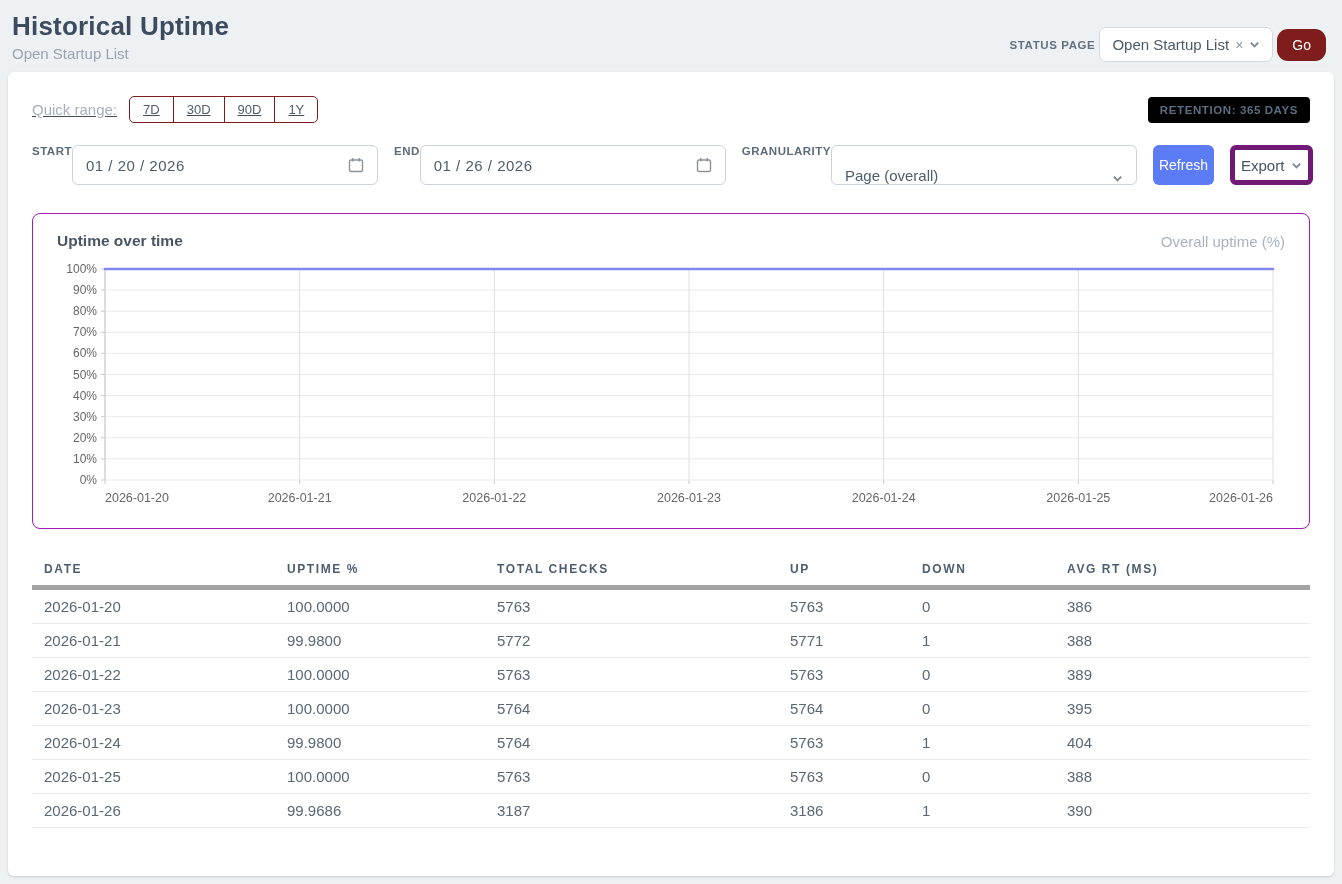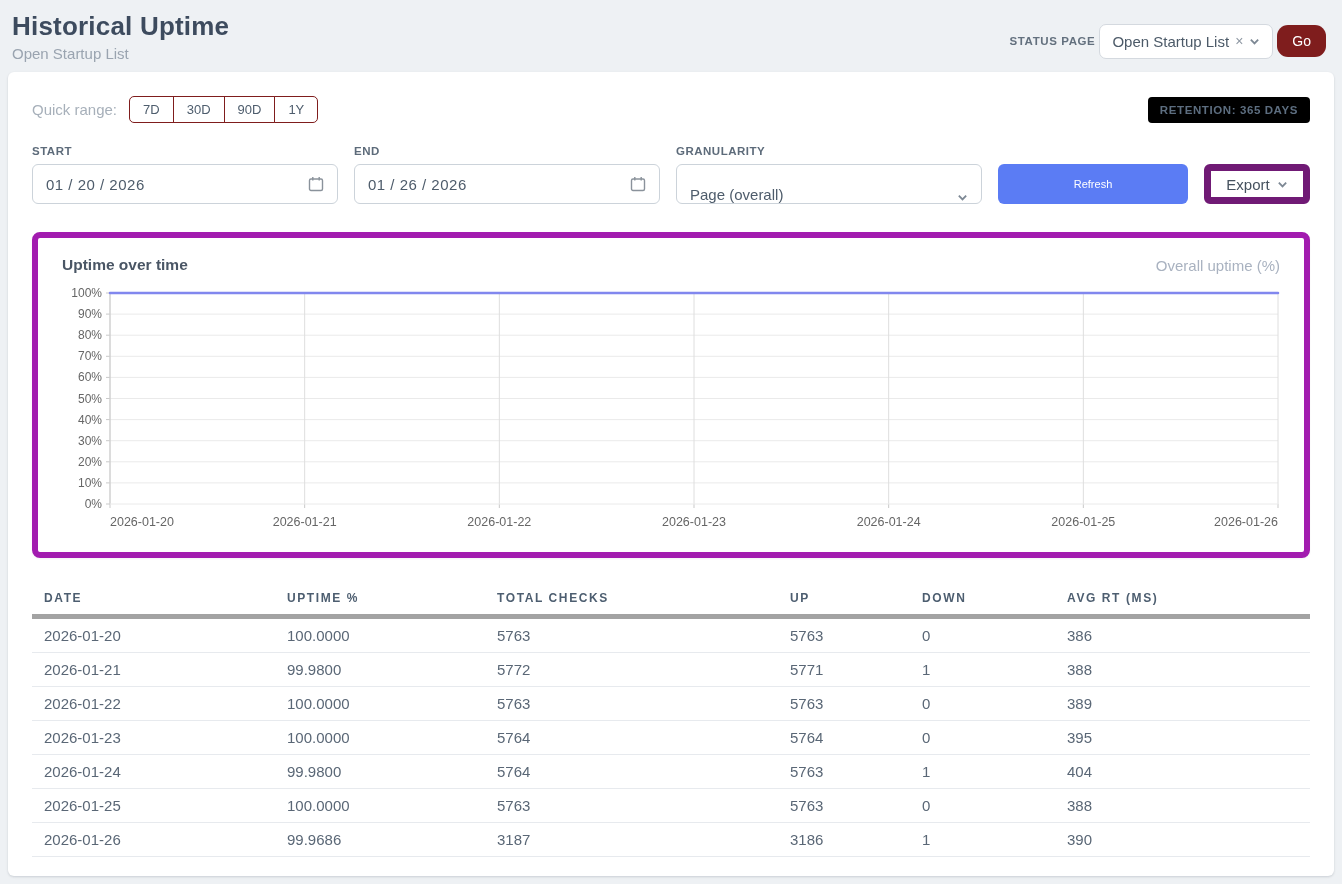--- a/index.html
+++ b/index.html
@@ -7,21 +7,21 @@
   body {
     width:1342px; height:884px;
     background:#eef1f4;
     font-family:"Liberation Sans", sans-serif;
     color:#43505f;
     overflow:hidden;
   }
 
   
   .page-header {
-    display:flex; justify-content:space-between; align-items:center;
+    display:flex; justify-content:space-between; align-items:flex-end;
     padding:10px 16px 10px 12px; height:72px;
   }
   .page-title { font-size:26px; font-weight:bold; color:#3d4b5e; margin:0; letter-spacing:.2px; }
   .page-subtitle { font-size:15px; color:#9aa4b0; margin-top:3px; }
   .header-right { display:flex; align-items:center; gap:4px; margin-top:10px; }
   .status-page-label { font-size:11.5px; font-weight:bold; color:#63707e; letter-spacing:.6px; }
   .status-select {
     display:flex; align-items:center; gap:6px;
     background:#fff; border:1px solid #d4d9df; border-radius:7px;
     padding:8px 12px; font-size:15px; color:#4c5a68; cursor:pointer;
@@ -36,61 +36,61 @@
   
   .main-card {
     margin:0 8px 8px; height:804px;
     background:#fff; border-radius:6px;
     box-shadow:0 1px 3px rgba(20,30,50,.10), 0 1px 2px rgba(20,30,50,.06);
     padding:24px;
   }
 
   
   .row-quick { display:flex; justify-content:space-between; align-items:center; }
-  .quick-left { display:flex; align-items:center; gap:12px; }
+  .quick-left { display:flex; align-items:center; gap:12px;text-decoration:underline; }
   .quick-label { font-size:15px; color:#a7b0ba; }
   .seg-group { display:flex; }
   .seg-btn {
     background:#fff; border:1px solid #7f1d1d; color:#4e5d6d;
     font-size:13px; font-family:inherit; padding:5px 13px; cursor:pointer;
     margin-left:-1px;
   }
   .seg-btn:first-child { border-radius:5px 0 0 5px; margin-left:0; }
   .seg-btn:last-child { border-radius:0 5px 5px 0; }
   .retention-badge {
     background:#000000; color:#5d6e80; font-size:11.5px; font-weight:bold;
     letter-spacing:.6px; padding:7px 12px; border-radius:4px;
   }
 
   
   .row-form { display:flex; gap:16px; margin-top:22px; align-items:flex-end; }
-  .field { display:flex; flex-direction:column; }
+  .field { display:flex; flex-direction:row; }
   .field-label { font-size:11.5px; font-weight:bold; color:#5d6b7a; letter-spacing:.5px; margin-bottom:7px; }
   .input-box {
     height:40px; border:1px solid #ccd3da; border-radius:6px; background:#fff;
     display:flex; align-items:center; justify-content:space-between;
     padding:0 13px; font-size:15px; color:#4e5c6b; cursor:text;
   }
   .date-field { width:306px; }
   .date-text { letter-spacing:.5px; }
   .cal-icon { width:16px; height:16px; }
   .select-box { width:306px; cursor:pointer;align-items:flex-end; }
   .refresh-btn {
     width:190px; height:40px; background:#5b7cf4; color:#fff; border:none;
-    border-radius:6px; font-size:11px; font-family:inherit; cursor:pointer;
+    border-radius:6px; font-size:14px; font-family:inherit; cursor:pointer;
   }
   .export-btn {
-    width:106px; height:40px; background:#fff; border:7px solid #701a75;
+    width:106px; height:40px; background:#fff; border:5px solid #701a75;
     border-radius:6px; font-size:15px; color:#46525f; font-family:inherit;
     cursor:pointer; display:flex; align-items:center; justify-content:center; gap:7px;
   }
 
   
   .chart-card {
-    margin-top:28px; border:6px solid #a21caf; border-radius:8px;
+    margin-top:28px; border:1px solid #a21caf; border-radius:8px;
     box-shadow:0 1px 2px rgba(20,30,50,.05);
     padding:18px 24px 12px;
   }
   .chart-head { display:flex; justify-content:space-between; align-items:center; }
   .chart-title { font-size:15.5px; font-weight:bold; color:#4a5665; }
   .chart-legend { font-size:15px; color:#a9b2c0; }
   .chart-wrap { margin-top:10px; }
 
   
   table.uptime-table { width:100%; border-collapse:collapse; margin-top:24px; table-layout:fixed; }

